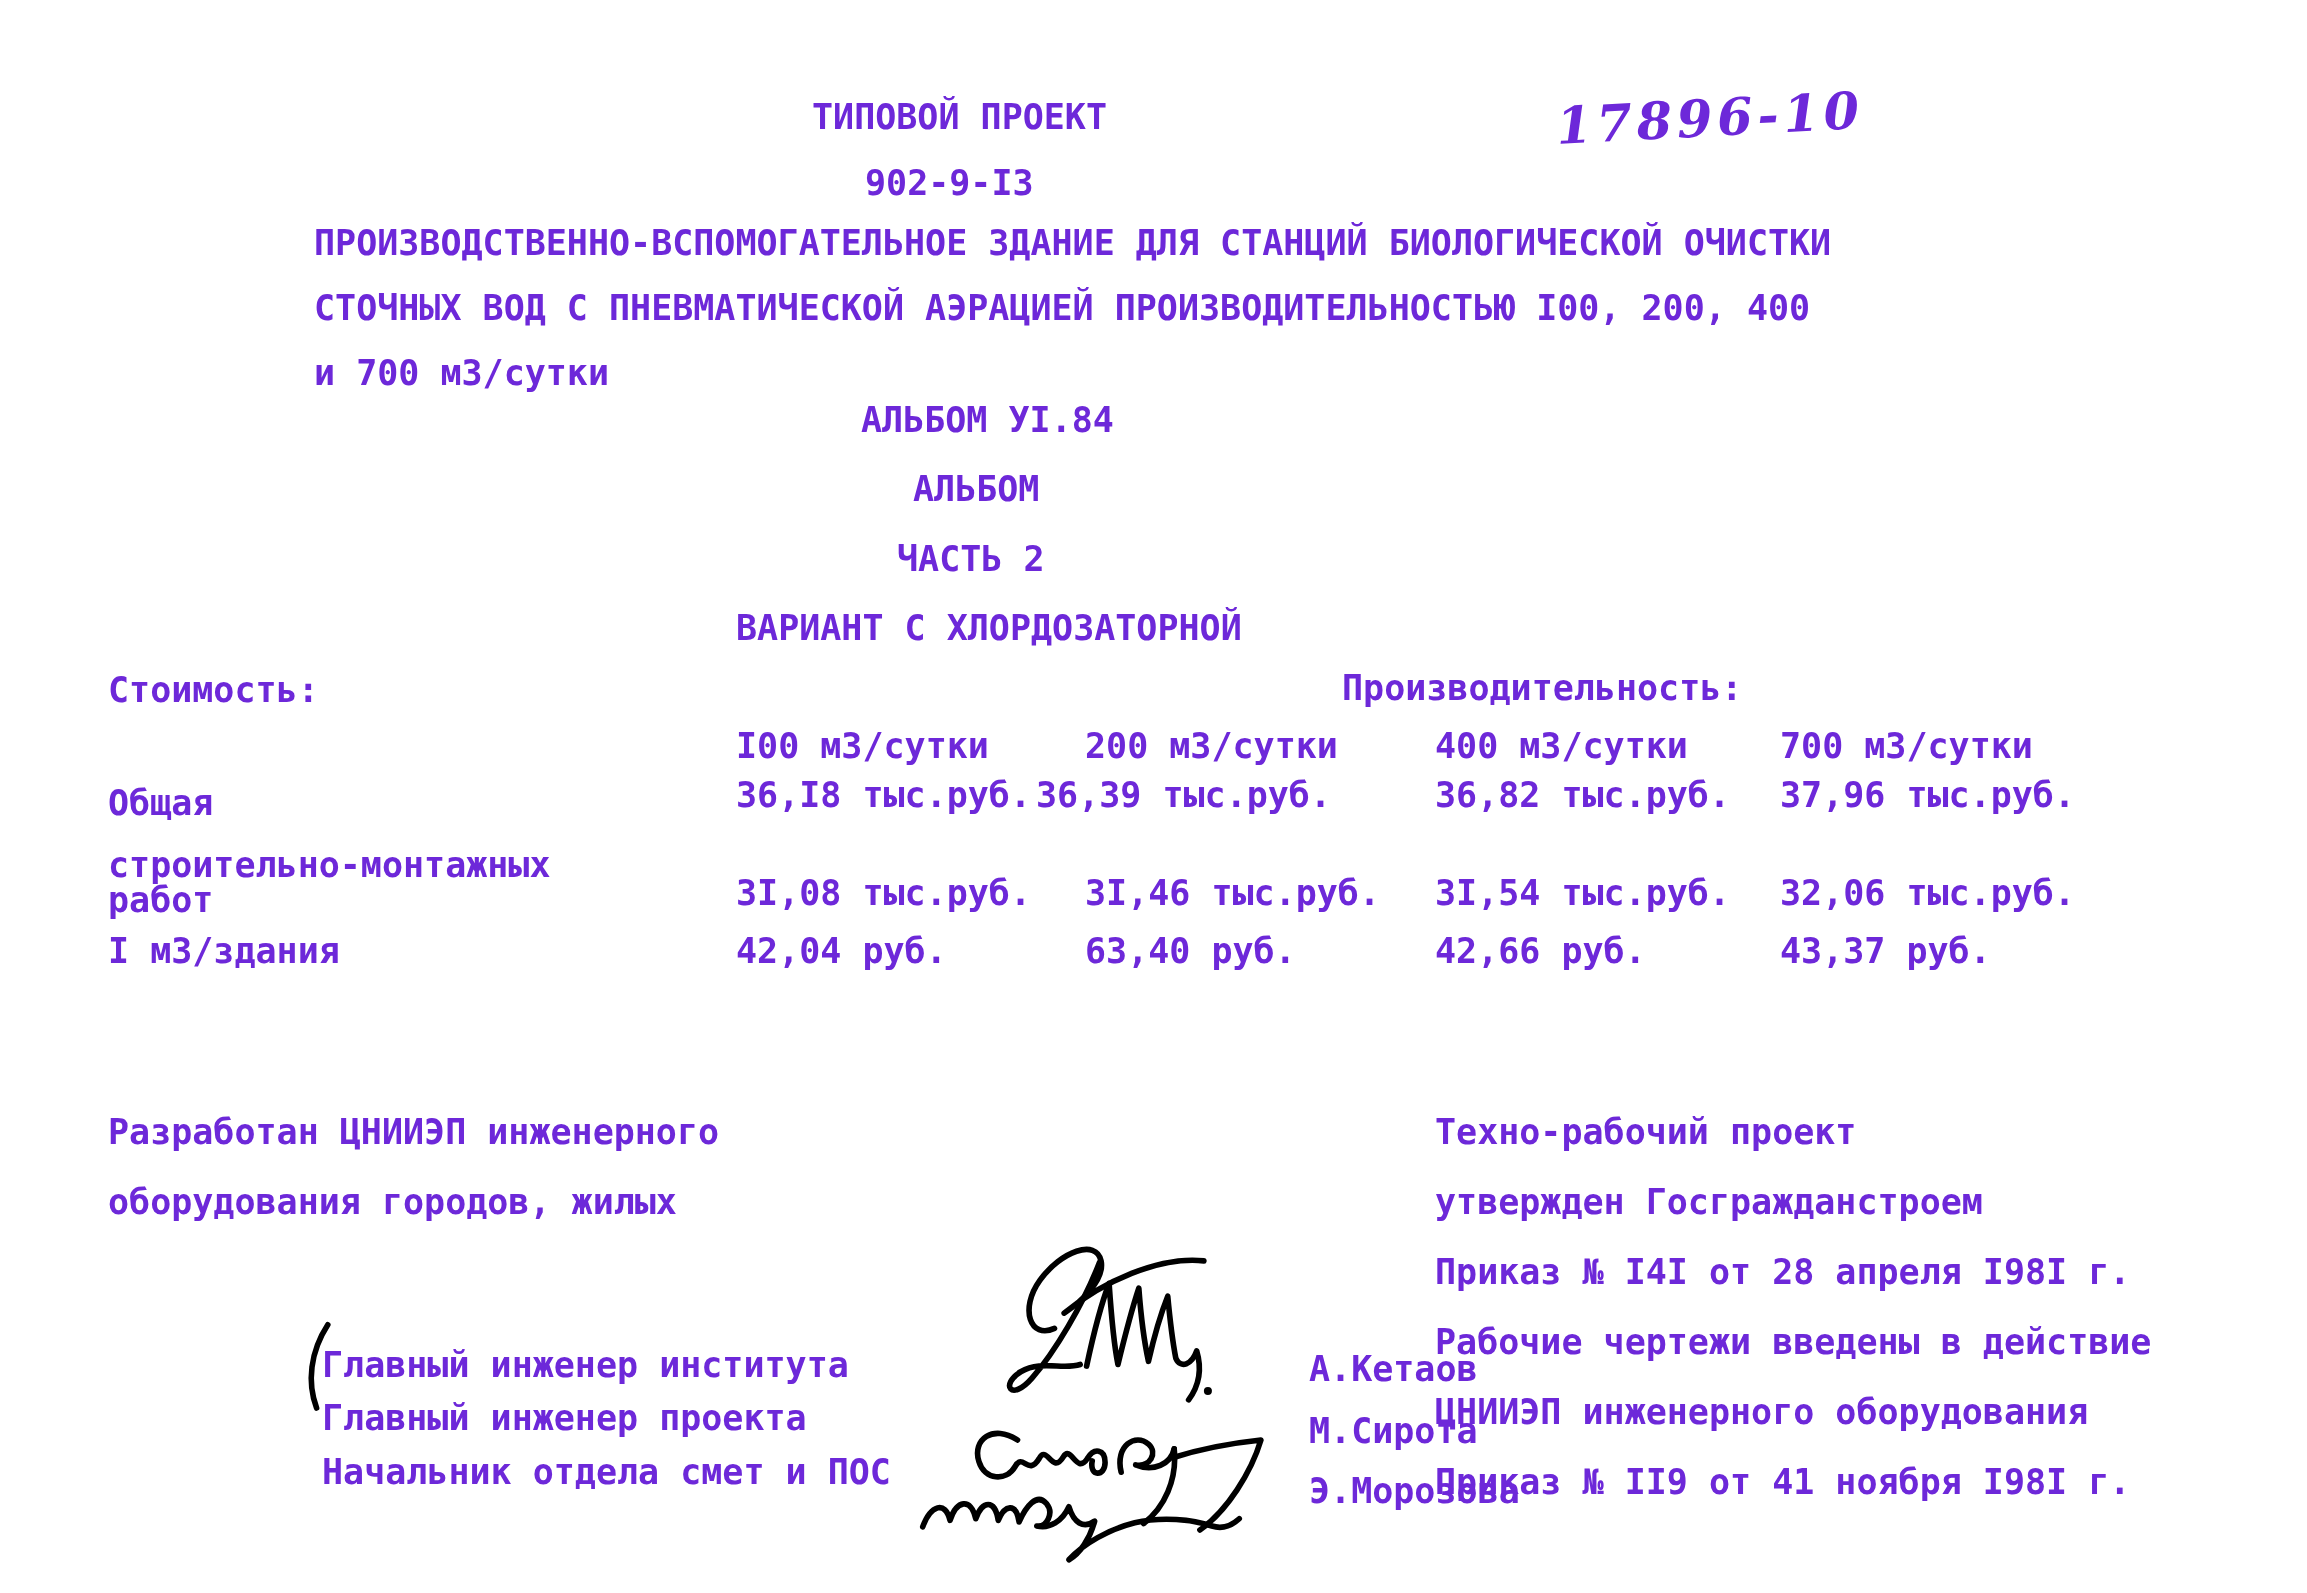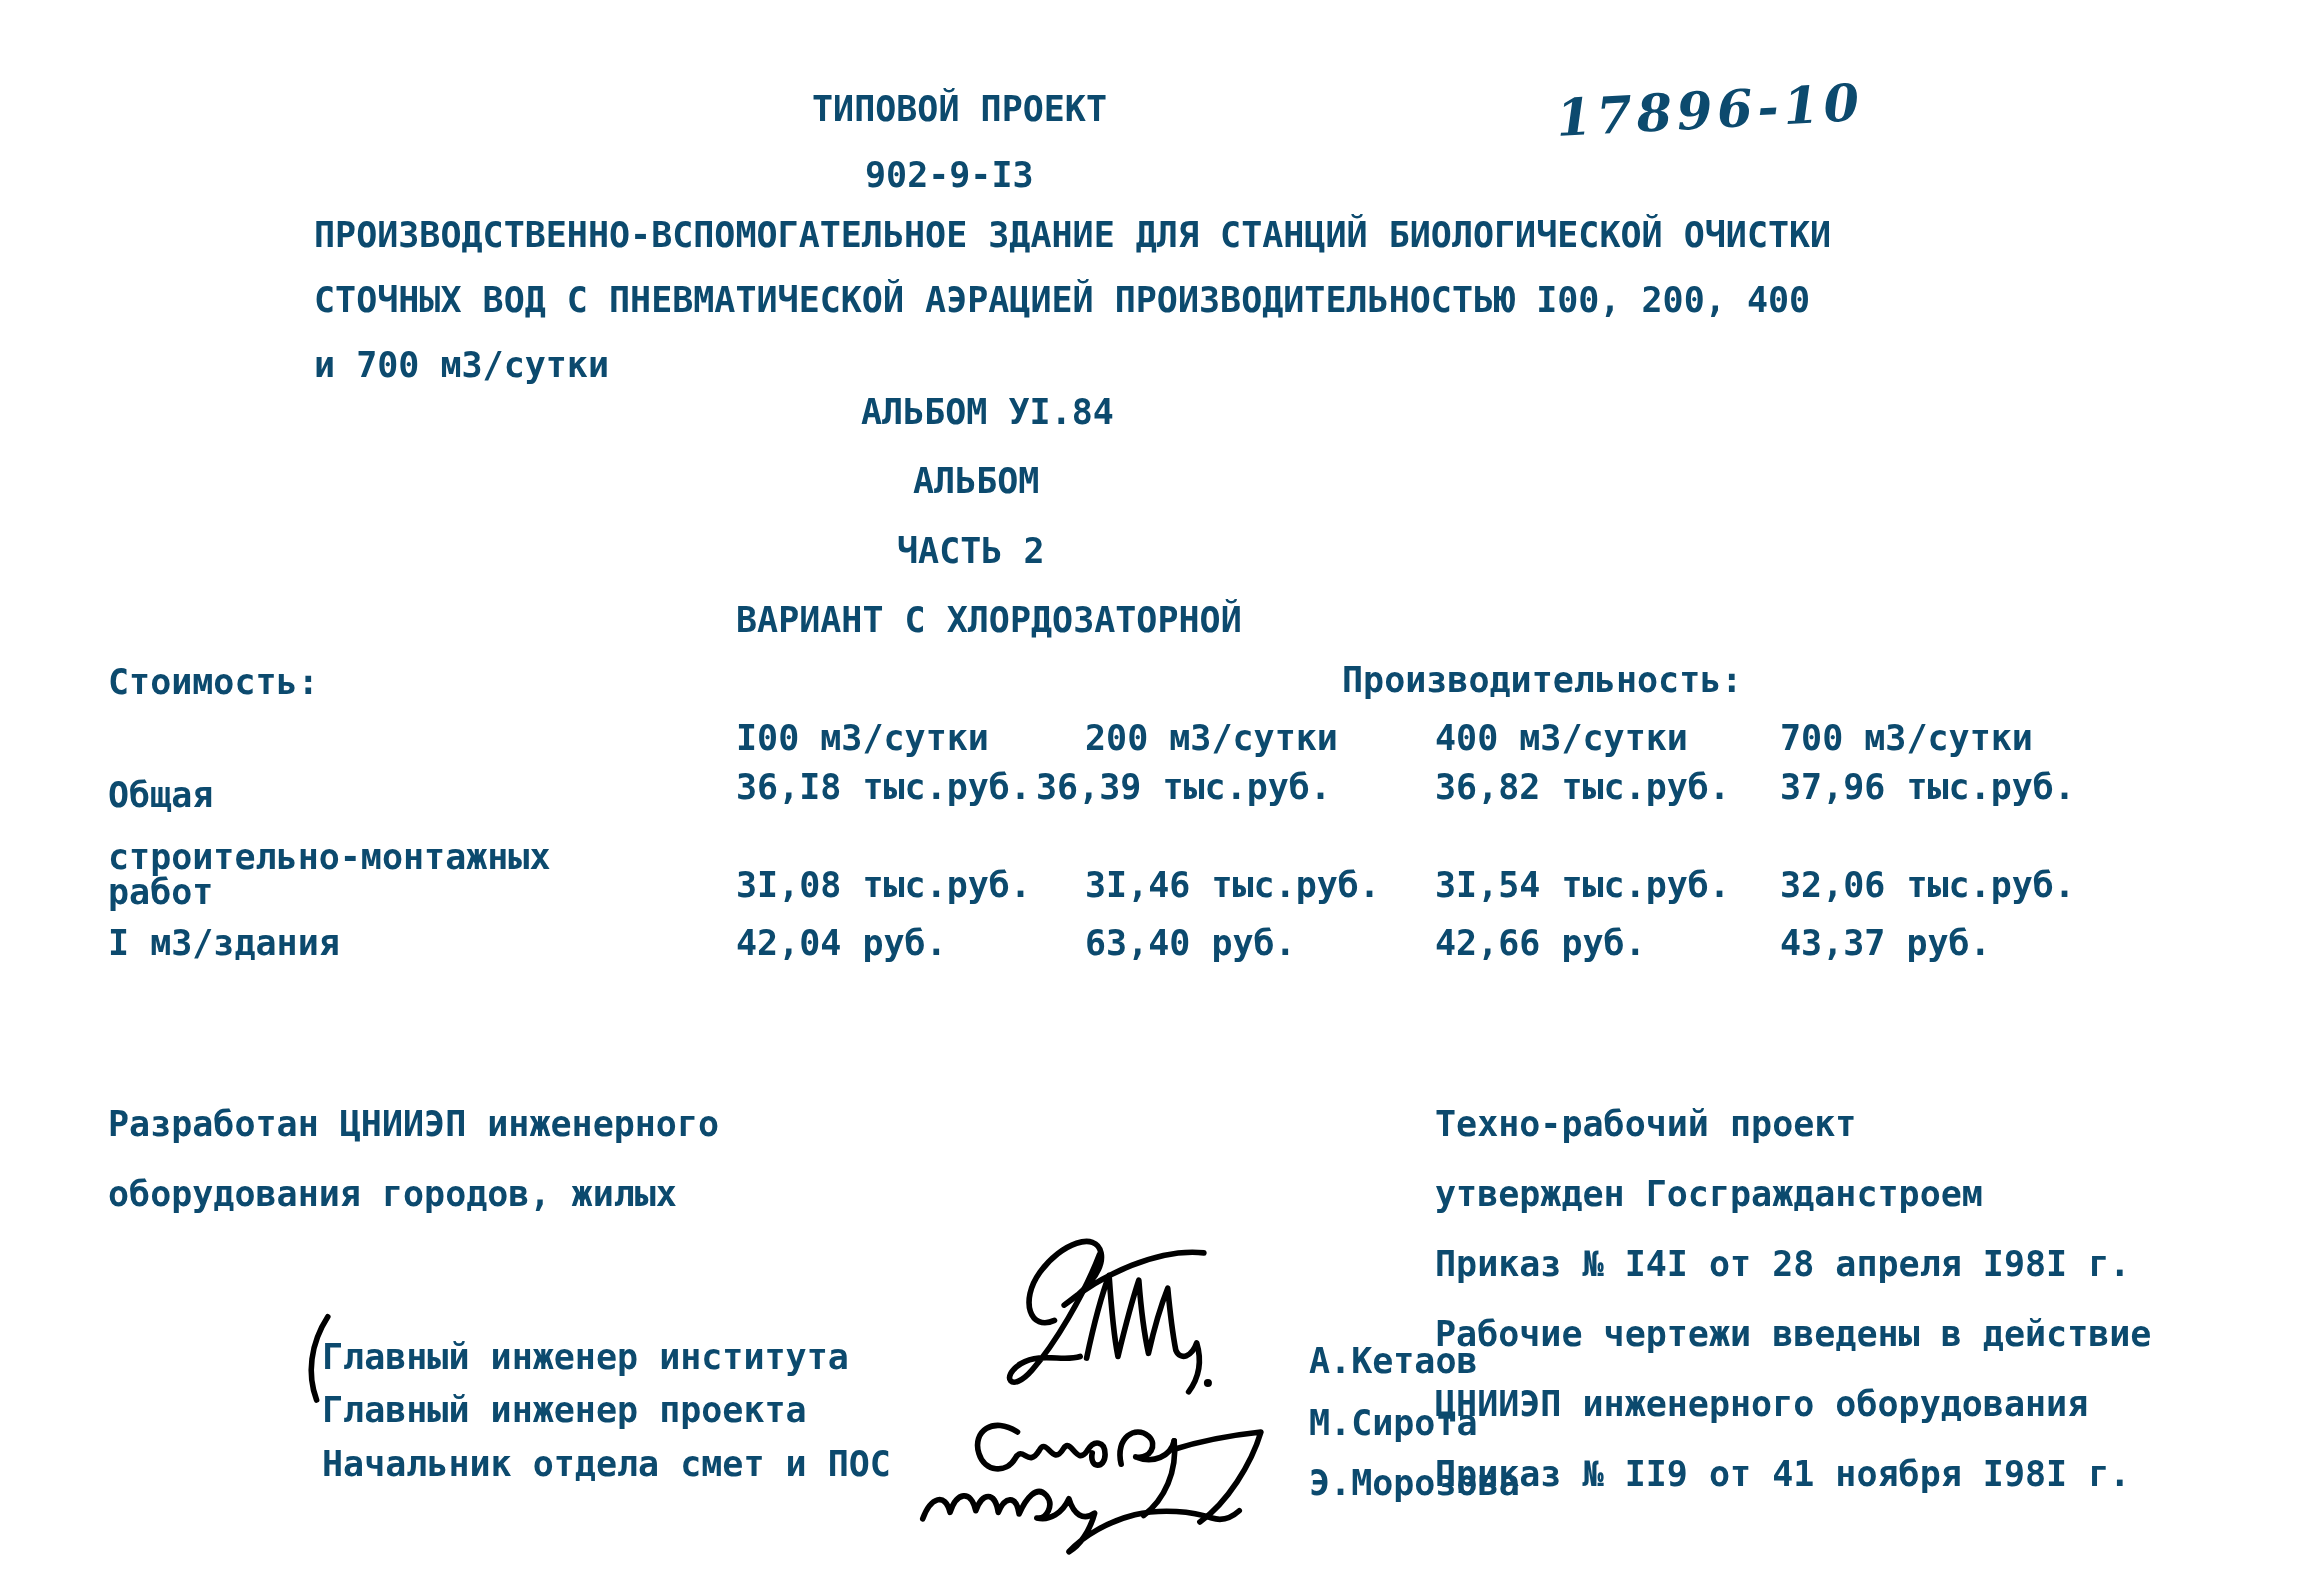--- a/index.html
+++ b/index.html
@@ -6,21 +6,22 @@
   body{
     width:2307px;height:1594px;
     background:#ffffff;
     position:relative;
     overflow:hidden;
   }
   .page{
     position:absolute;inset:0;
     font-family:"DejaVu Sans Mono","Liberation Mono",monospace;
     font-weight:bold;
-    color:#0c4a6e;
+    color:#6d28d9;
+    margin-top:8px;
   }
   .tw{
     position:absolute;
     font-size:35px;
     line-height:35px;
     white-space:pre-line;
     letter-spacing:0;
   }
   .title-lines{line-height:65px;}
   .block .ln{display:block;}

